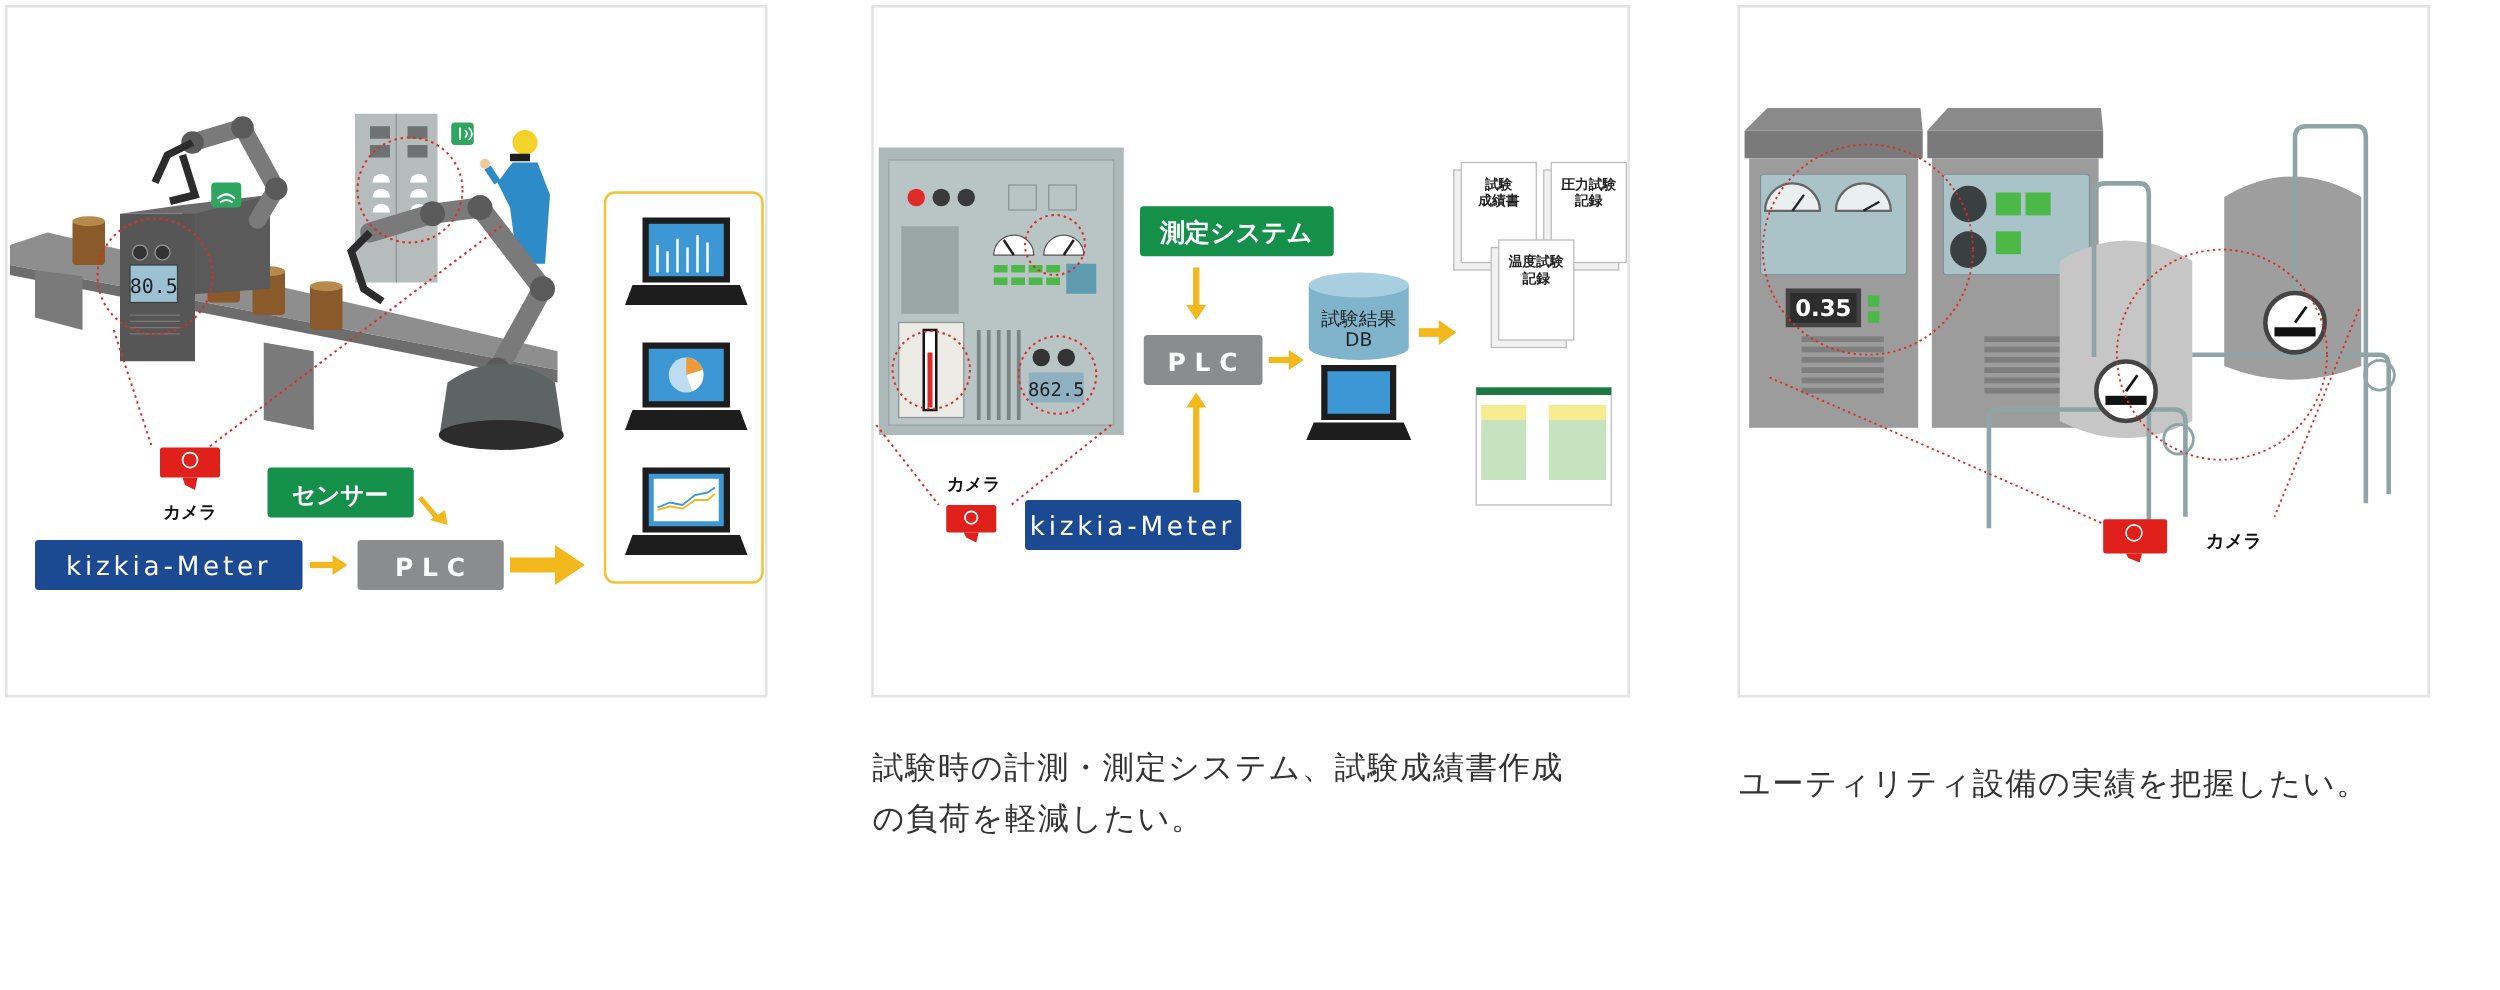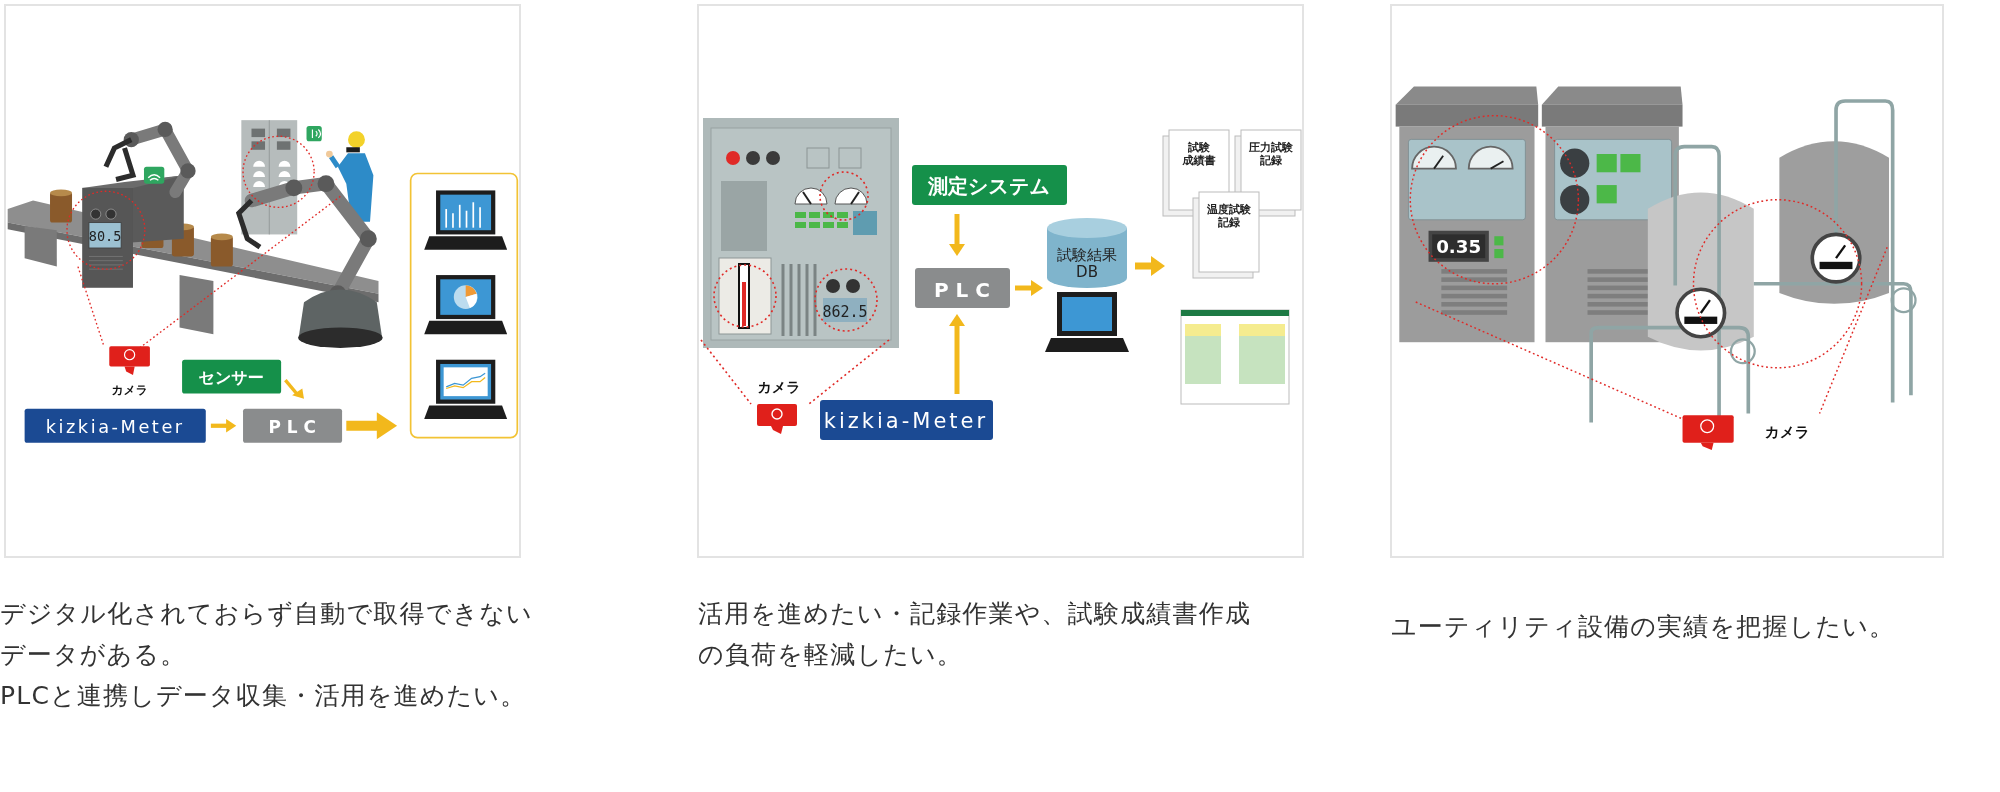--- a/index.html
+++ b/index.html
@@ -1,19 +1,19 @@
 <!DOCTYPE html>
 <html><head>
 <meta charset="utf-8">
 <style>
   * { box-sizing: border-box; margin: 0; padding: 0; }
   html, body { width: 2000px; height: 792px; background: #ffffff; overflow: hidden; }
   body { position: relative; font-family: "DejaVu Sans", "Liberation Sans", sans-serif; color: #333333; }
 
-  .card { position: absolute; top: 0; width: 517px; }
+  .card { position: absolute; top: 0; width: 610px; }
   .card.c1 { left: 4px; }
   .card.c2 { left: 697px; width: 607px; }
   .card.c3 { left: 1390px; width: 554px; }
 
   .figure {
     position: relative; width: 100%; height: 554px; top: 4px;
     border: 2px solid #e3e3e3; background: #fff; overflow: hidden;
   }
   .figure svg { position: absolute; left: 0; top: 0; width: 100%; height: 100%; }
 
@@ -185,25 +185,20 @@
       </g>
       <g>
         <rect x="508" y="368" width="70" height="52" fill="#1d1d1d"></rect>
           <rect x="513" y="373" width="60" height="42" fill="#3d97d4"></rect>
           <rect x="517" y="377" width="52" height="34" fill="#fff"></rect>
         <polyline points="520,400 530,396 540,398 550,390 560,388 566,384" stroke="#3d97d4" fill="none" stroke-width="1.5"></polyline>
         <polyline points="520,402 530,399 540,401 550,394 560,394 566,389" stroke="#f2b81c" fill="none" stroke-width="1.5"></polyline>
         <polygon points="500,422 586,422 592,438 494,438" fill="#1d1d1d"></polygon>
       </g>
     </svg>
-  </div>
-  <div class="caption">
-    <span class="line">デジタル化されておらず自動で取得できない</span>
-    <span class="line">データがある。</span>
-    <span class="line">PLCと連携しデータ収集・活用を進めたい。</span>
   </div>
 </div>
 
 <div class="card c2">
   <div class="figure">
     <svg viewBox="0 0 603 550" xmlns="http://www.w3.org/2000/svg">
 
       <g>
         <rect x="4" y="112" width="196" height="230" fill="#aeb9b9"></rect>
         <rect x="12" y="122" width="180" height="212" fill="#b9c4c4" stroke="#97a2a2"></rect>
@@ -308,21 +303,21 @@
         <rect x="482" y="304" width="108" height="94" fill="#fff" stroke="#bbb"></rect>
         <rect x="482" y="304" width="108" height="6" fill="#1d7a44"></rect>
         <rect x="486" y="318" width="36" height="12" fill="#f5ec8f"></rect>
           <rect x="540" y="318" width="46" height="12" fill="#f5ec8f"></rect>
         <rect x="486" y="330" width="36" height="48" fill="#c6e3bf"></rect>
           <rect x="540" y="330" width="46" height="48" fill="#c6e3bf"></rect>
       </g>
     </svg>
   </div>
   <div class="caption">
-    <span class="line">活用を進めたい・記録作業や、試験成績書作成</span>
+    <span class="line">試験時の計測・測定システム、試験成績書作成</span>
     <span class="line">の負荷を軽減したい。</span>
   </div>
 </div>
 
 <div class="card c3">
   <div class="figure">
     <svg viewBox="0 0 602 550" xmlns="http://www.w3.org/2000/svg">
 
       <g>
         <polygon points="4,82 24,62 158,62 160,82" fill="#8a8a8a"></polygon>

